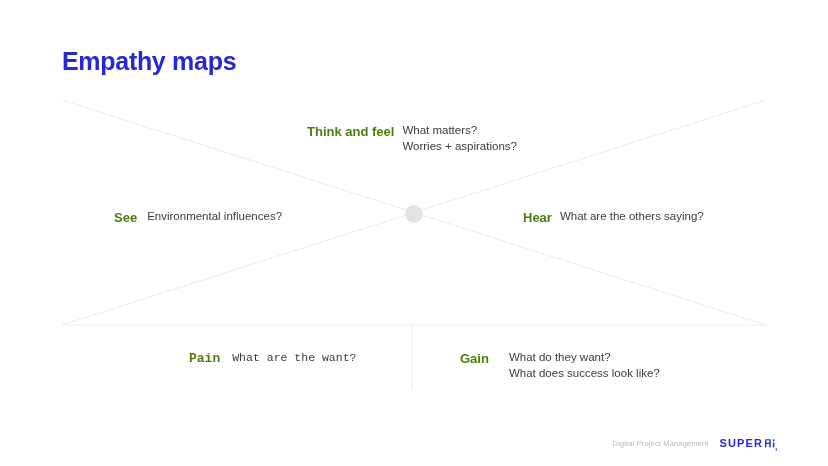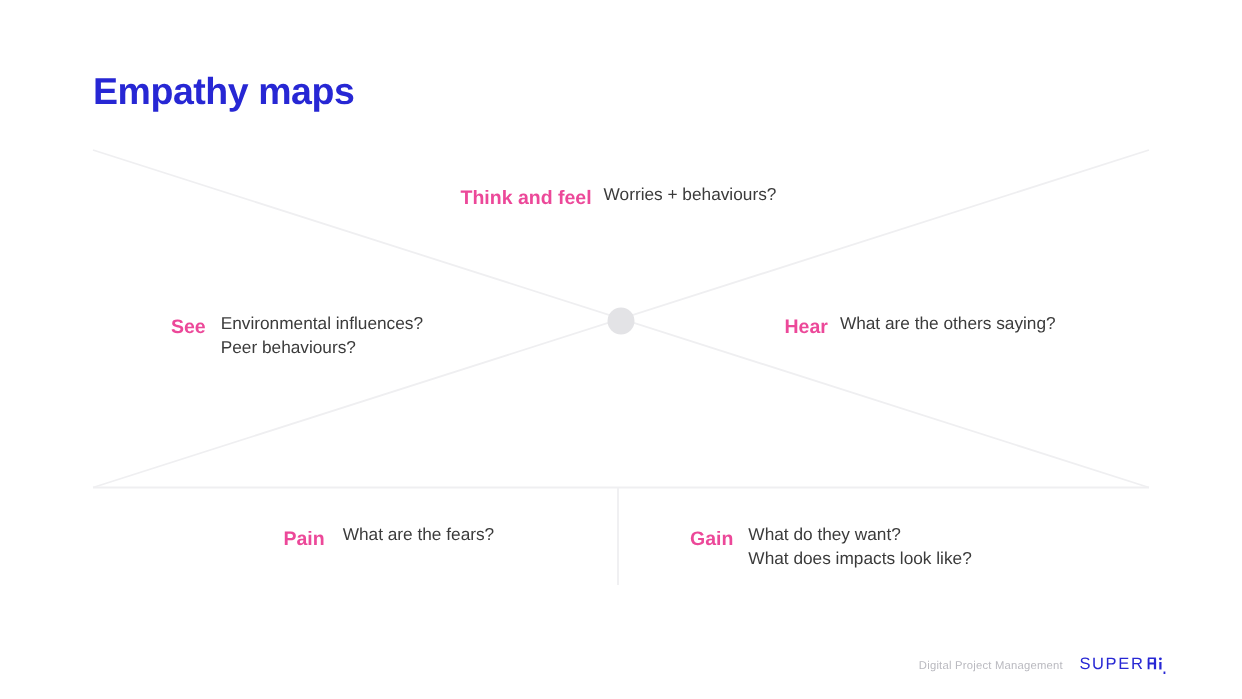--- a/index.html
+++ b/index.html
@@ -53,21 +53,21 @@
   
   .block {
     position: absolute;
     display: flex;
     align-items: flex-start;
     white-space: nowrap;
   }
   .block .label {
     font-size: 13px;
     font-weight: bold;
-    color: #ec4899;
+    color: #4d7c0f;
     line-height: 15px;
     padding-top: 1px;
   }
   .block .lines {
     display: flex;
     flex-direction: column;
   }
   .block .line {
     font-size: 11.5px;
     color: #3b3b3b;
@@ -75,28 +75,28 @@
   }
 
   
   .block.lbl-left .lines { margin-left: 8px; }
 
   
   #block-think { left: 307px; top: 123px; }
   #block-see   { left: 114px; top: 209px; }
   #block-hear  { left: 523px; top: 209px; }
   #block-say   { left: 312px; top: 269px; }
-  #block-pain  { left: 189px; top: 350px; }
+  #block-pain  { left: 189px; top: 350px; font-family: Liberation Mono, monospace; }
   #block-gain  { left: 460px; top: 350px; }
 
   #block-see .lines  { margin-left: 10px; justify-content: flex-end; }
   #block-hear .lines { margin-left: 8px; justify-content: center; }
   #block-say .lines  { margin-left: 8px; }
   #block-pain .lines { margin-left: 12px; }
-  #block-gain .lines { margin-left: 10px; }
+  #block-gain .lines { margin-left: 20px; }
 
   
   #footer {
     position: absolute;
     right: 27px;
     bottom: 17px;
     display: flex;
     align-items: center;
     gap: 11px;
   }
@@ -106,21 +106,21 @@
     letter-spacing: 0.15px;
     white-space: nowrap;
   }
   #brand-logo {
     display: flex;
     align-items: flex-start;
     gap: 1px;
   }
   #brand-wordmark {
     font-size: 11px;
-    font-weight: normal;
+    font-weight: bold;
     letter-spacing: 1.1px;
     color: #2727d4;
     line-height: 12px;
   }
   #brand-mark {
     position: relative;
     width: 13px;
     height: 12px;
     margin-left: 1px;
   }
@@ -141,52 +141,52 @@
     <line x1="62" y1="325" x2="766" y2="325" stroke="#efeff1" stroke-width="1.2"></line>
 
     <line x1="412" y1="325" x2="412" y2="390" stroke="#efeff1" stroke-width="1.2"></line>
   </svg>
 
   <div id="center-node"></div>
 
   <div class="block lbl-left" id="block-think">
     <span class="label">Think and feel</span>
     <span class="lines">
-      <span class="line">Worries + behaviours?</span>
+      <span class="line">What matters?</span>
+      <span class="line">Worries + aspirations?</span>
     </span>
   </div>
 
   <div class="block lbl-left" id="block-see">
     <span class="label">See</span>
     <span class="lines">
       <span class="line">Environmental influences?</span>
-      <span class="line">Peer behaviours?</span>
     </span>
   </div>
 
   <div class="block lbl-left" id="block-hear">
     <span class="label">Hear</span>
     <span class="lines">
       <span class="line">What are the others saying?</span>
     </span>
   </div>
 
 
   <div class="block lbl-left" id="block-pain">
     <span class="label">Pain</span>
     <span class="lines">
-      <span class="line">What are the fears?</span>
+      <span class="line">What are the want?</span>
     </span>
   </div>
 
   <div class="block lbl-left" id="block-gain">
     <span class="label">Gain</span>
     <span class="lines">
       <span class="line">What do they want?</span>
-      <span class="line">What does impacts look like?</span>
+      <span class="line">What does success look like?</span>
     </span>
   </div>
 
   <div id="footer">
     <span id="footer-caption">Digital Project Management</span>
     <span id="brand-logo">
       <span id="brand-wordmark">SUPER</span>
       <span id="brand-mark">
         <svg width="13" height="12" viewBox="0 0 13 12" xmlns="http://www.w3.org/2000/svg">
 

